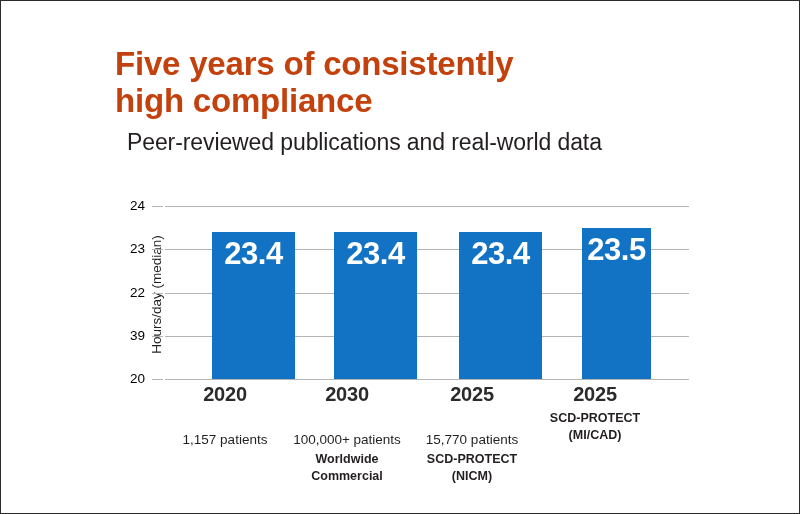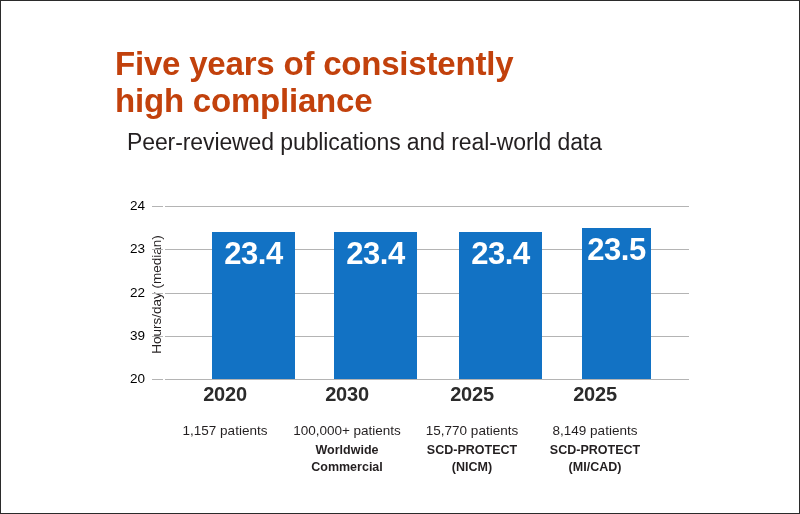--- a/index.html
+++ b/index.html
@@ -120,21 +120,21 @@
     top: 196px;
     text-align: center;
   }
   .xcat .year {
     font-size: 20px;
     font-weight: bold;
     color: #2b2b2b;
     letter-spacing: -0.2px;
   }
   .xcat .patients {
-    margin-top: 17px;
+    margin-top: 26px;
     font-size: 13.5px;
     color: #231f20;
   }
   .xcat .study {
     margin-top: 4px;
     font-size: 12.5px;
     font-weight: bold;
     color: #231f20;
     line-height: 1.35;
     white-space: pre-line;
@@ -197,20 +197,19 @@
 Commercial</div>
         </div>
         <div class="xcat" style="left: 386px; width: 170px;">
           <div class="year">2025</div>
           <div class="patients">15,770 patients</div>
           <div class="study">SCD-PROTECT
 (NICM)</div>
         </div>
         <div class="xcat" style="left: 509px; width: 170px;">
           <div class="year">2025</div>
-          <div class="patients">8,149 patients</div>
           <div class="study">SCD-PROTECT
 (MI/CAD)</div>
         </div>
       </div>
   </div>
 
 </div>
 
 </body></html>

